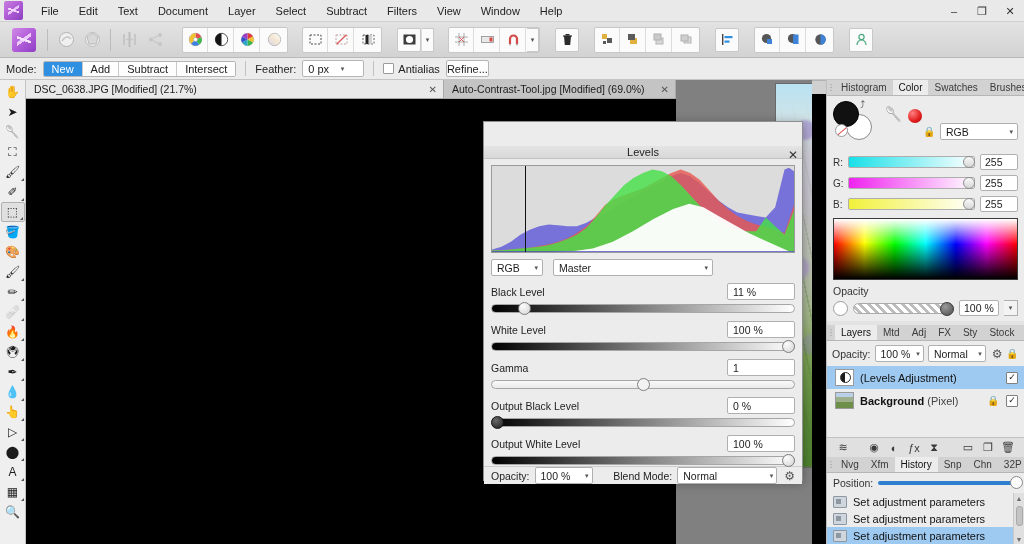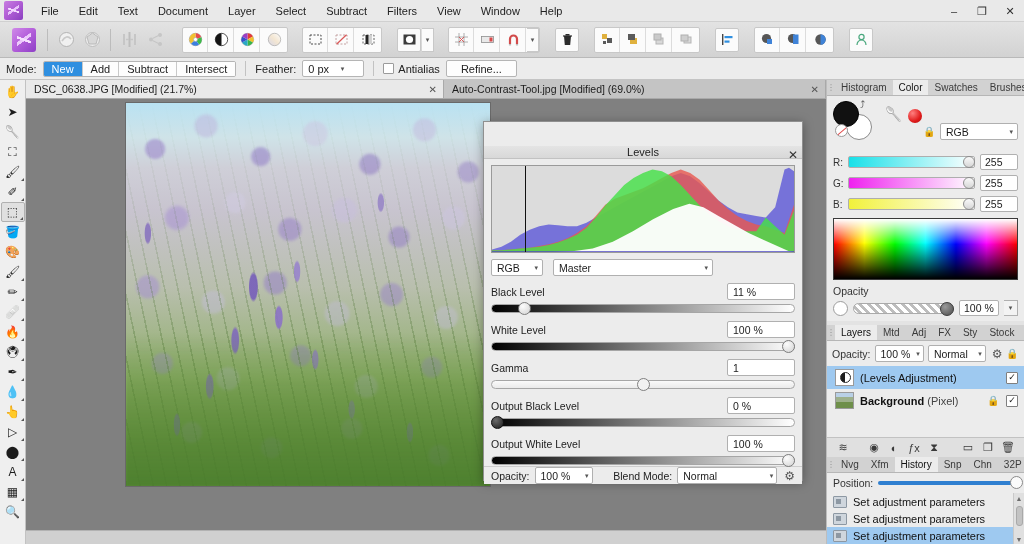--- a/index.html
+++ b/index.html
@@ -79,40 +79,40 @@
   .seg-item:last-child { border-right:none; }
   .seg-item.active { background:#2f8fe0; color:#fff; }
   .ctx-select {
     height:17px; min-width:62px; border:1px solid #b5b5b5; background:#fff; border-radius:2px;
     display:flex; align-items:center; justify-content:space-between; padding:0 19px 0 5px; font-size:11px;
   }
   .ctx-select .cv { color:#222; }
   .ctx-select .cc { font-size:7px; color:#555; }
   .ctx-check { display:flex; align-items:center; gap:4px; }
   .cbox { width:11px; height:11px; border:1px solid #9b9b9b; background:#fff; border-radius:1px; }
-  .ctx-btn { height:17px; padding:0 14px; border:1px solid #b5b5b5; background:#fdfdfd; border-radius:2px;
+  .ctx-btn { height:17px; padding:0 0; border:1px solid #b5b5b5; background:#fdfdfd; border-radius:2px;
              display:flex; align-items:center; font-size:11px; color:#222; }
   .ctx-vsep { width:1px; height:15px; background:#c2c2c2; margin:0 3px; }
 
   
   .body { flex:1 1 auto; display:flex; min-height:0; }
 
   .tools {
     width:26px; flex:0 0 26px; background:#efefef; border-right:1px solid #c2c2c2;
     display:flex; flex-direction:column; align-items:center; padding-top:2px; overflow:hidden;
   }
   .tool {
     width:24px; height:20px; display:flex; align-items:center; justify-content:center;
     font-size:12px; line-height:1; position:relative; border-radius:2px;
   }
   .tool.sel { background:#e0e0e0; border:1px solid #b0b0b0; }
   .tool .tri { position:absolute; right:1px; bottom:1px; width:0;height:0;
                border-left:3px solid transparent; border-bottom:3px solid #555; }
 
-  .center { flex:1 1 auto; display:flex; flex-direction:column; min-width:0; position:relative; }
+  .center { flex:1 1 auto; display:flex; flex-direction:row; min-width:0; position:relative; }
 
   .tabbar { height:19px; background:#cfcfcf; display:flex; align-items:stretch; flex:0 0 19px;
             border-bottom:1px solid #a9a9a9; }
   .tab { display:flex; align-items:center; gap:6px; padding:0 6px 0 8px; font-size:10.5px; color:#1c1c1c;
          border-right:1px solid #a9a9a9; min-width:0; }
   .tab.active { background:#e9e9e9; }
   .tab.inactive { background:#c4c4c4; }
   .tab .tab-title { white-space:nowrap; overflow:hidden; text-overflow:ellipsis; }
   .tab .tab-x { font-size:10px; color:#555; margin-left:auto; padding-left:10px; }
 

